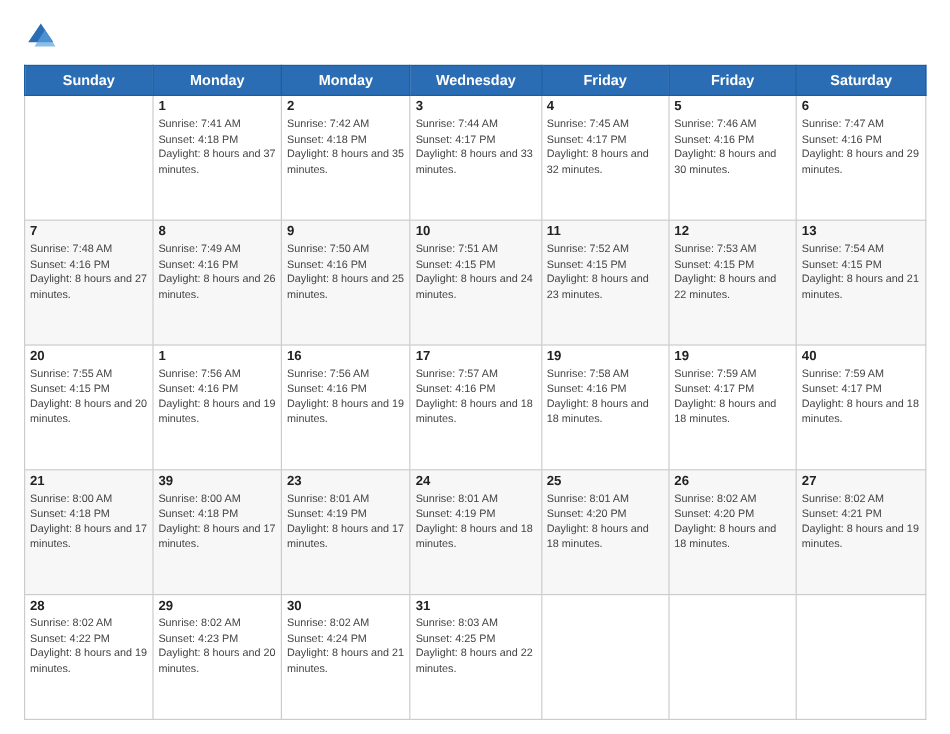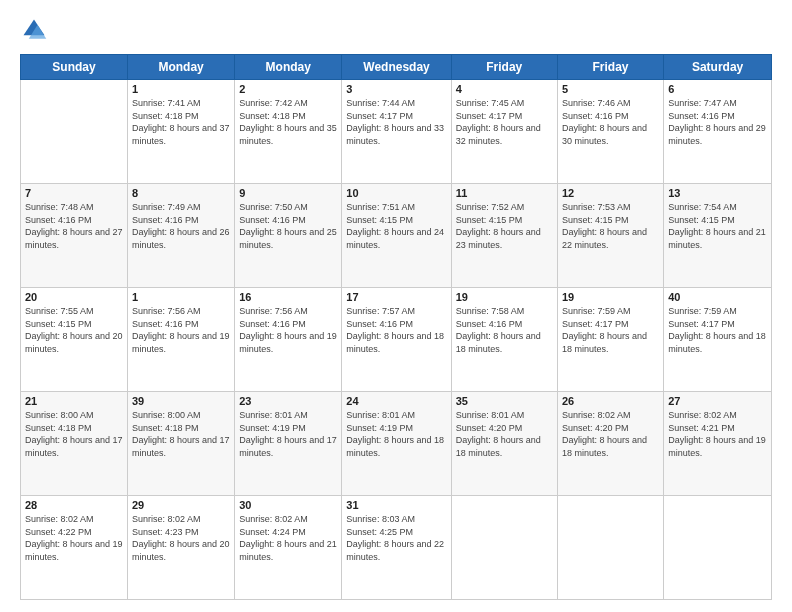--- a/index.html
+++ b/index.html
@@ -236,21 +236,21 @@
           </td>
           <td>
             <span class="day-number">23</span>
             <div class="day-info">Sunrise: 8:01 AM<br>Sunset: 4:19 PM<br>Daylight: 8 hours and 17 minutes.</div>
           </td>
           <td>
             <span class="day-number">24</span>
             <div class="day-info">Sunrise: 8:01 AM<br>Sunset: 4:19 PM<br>Daylight: 8 hours and 18 minutes.</div>
           </td>
           <td>
-            <span class="day-number">35</span>
+            <span class="day-number">25</span>
             <div class="day-info">Sunrise: 8:01 AM<br>Sunset: 4:20 PM<br>Daylight: 8 hours and 18 minutes.</div>
           </td>
           <td>
             <span class="day-number">26</span>
             <div class="day-info">Sunrise: 8:02 AM<br>Sunset: 4:20 PM<br>Daylight: 8 hours and 18 minutes.</div>
           </td>
           <td>
             <span class="day-number">27</span>
             <div class="day-info">Sunrise: 8:02 AM<br>Sunset: 4:21 PM<br>Daylight: 8 hours and 19 minutes.</div>
           </td>

